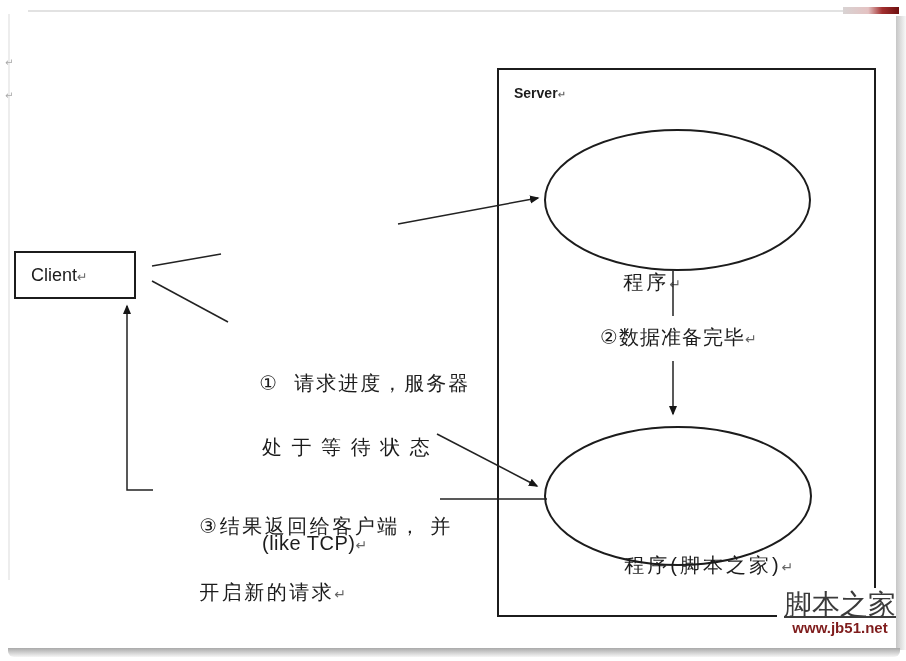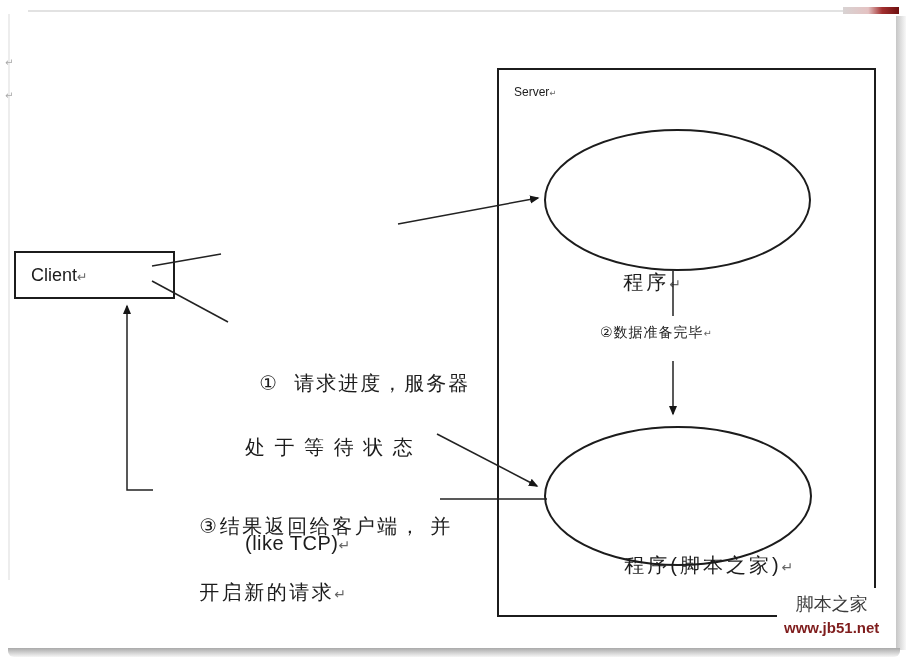--- a/index.html
+++ b/index.html
@@ -14,49 +14,49 @@
     background:linear-gradient(to right,#c6c6c6,#f8f8f8);}
   .edge-bottom{position:absolute;left:8px;top:648px;width:892px;height:9px;
     background:linear-gradient(to bottom,#a9a9a9,#f6f6f6);border-radius:0 0 6px 6px;}
   .red-streak{position:absolute;left:843px;top:7px;width:56px;height:7px;
     background:linear-gradient(to right,#d8d3d3,#e4c2c2 45%,#a33030 70%,#6e0f0f);}
   .margin-mark{position:absolute;font-size:10px;color:#a9a9a9;line-height:10px;}
   .mm1{left:5px;top:58px;} .mm2{left:5px;top:91px;}
 
   
   .rectbox{position:absolute;border:2px solid #1c1c1c;background:#ffffff;box-sizing:border-box;}
-  .client-box{left:14px;top:251px;width:161px;height:48px;}
+  .client-box{left:14px;top:251px;width:122px;height:48px;}
   .client-label{position:absolute;left:15px;top:0;line-height:44px;font-size:18px;white-space:pre;}
   .server-box{left:497px;top:68px;width:379px;height:549px;}
-  .server-label{position:absolute;left:15px;top:15px;font-size:12px;white-space:pre;}
+  .server-label{position:absolute;left:15px;top:15px;font-size:14px;white-space:pre;font-weight:bold;}
 
   .ellipse{position:absolute;border:2px solid #1c1c1c;border-radius:50%;background:#ffffff;box-sizing:border-box;}
   .ellipse1{left:544px;top:129px;width:267px;height:142px;}
   .ellipse2{left:544px;top:426px;width:268px;height:140px;}
   .node-text{position:absolute;font-size:20px;letter-spacing:3px;line-height:35px;white-space:pre;}
   .node1-text{left:589px;top:160px;}
   .node2-text{left:590px;top:450px;line-height:33px;}
 
   
   .lbl{position:absolute;white-space:pre;}
   .lbl-upload{left:236px;top:230px;font-size:19px;letter-spacing:1px;}
   .lbl-request{left:229px;top:335px;font-size:20px;letter-spacing:2px;line-height:32px;}
-  .lbl-request .indent{margin-left:16px;display:block;}
+  .lbl-request .indent{margin-left:33px;display:block;}
   .lbl-request .latin{letter-spacing:0.5px;}
-  .lbl-dataready{left:600px;top:324px;font-size:14px;letter-spacing:1px;}
+  .lbl-dataready{left:600px;top:324px;font-size:20px;letter-spacing:1px;}
   .lbl-result{left:167px;top:477px;font-size:20px;letter-spacing:2.5px;line-height:33px;}
 
   .pmark{font-size:0.7em;color:#666;letter-spacing:0;}
 
   
   .connectors{position:absolute;left:0;top:0;pointer-events:none;}
 
   
   .watermark{position:absolute;left:777px;top:588px;background:#ffffff;padding:2px 5px 3px 7px;text-align:center;}
-  .wm-title{font-size:18px;color:#3b3b3b;line-height:29px;white-space:pre;}
+  .wm-title{font-size:28px;color:#3b3b3b;line-height:29px;white-space:pre;text-decoration:underline;}
   .wm-url{font-size:15px;font-weight:bold;color:#7f1d1d;line-height:17px;white-space:pre;}
 </style>
 </head>
 <body>
 
 <div class="canvas">
 
   <div class="edge-top"></div>
   <div class="edge-left"></div>
   <div class="red-streak"></div>

